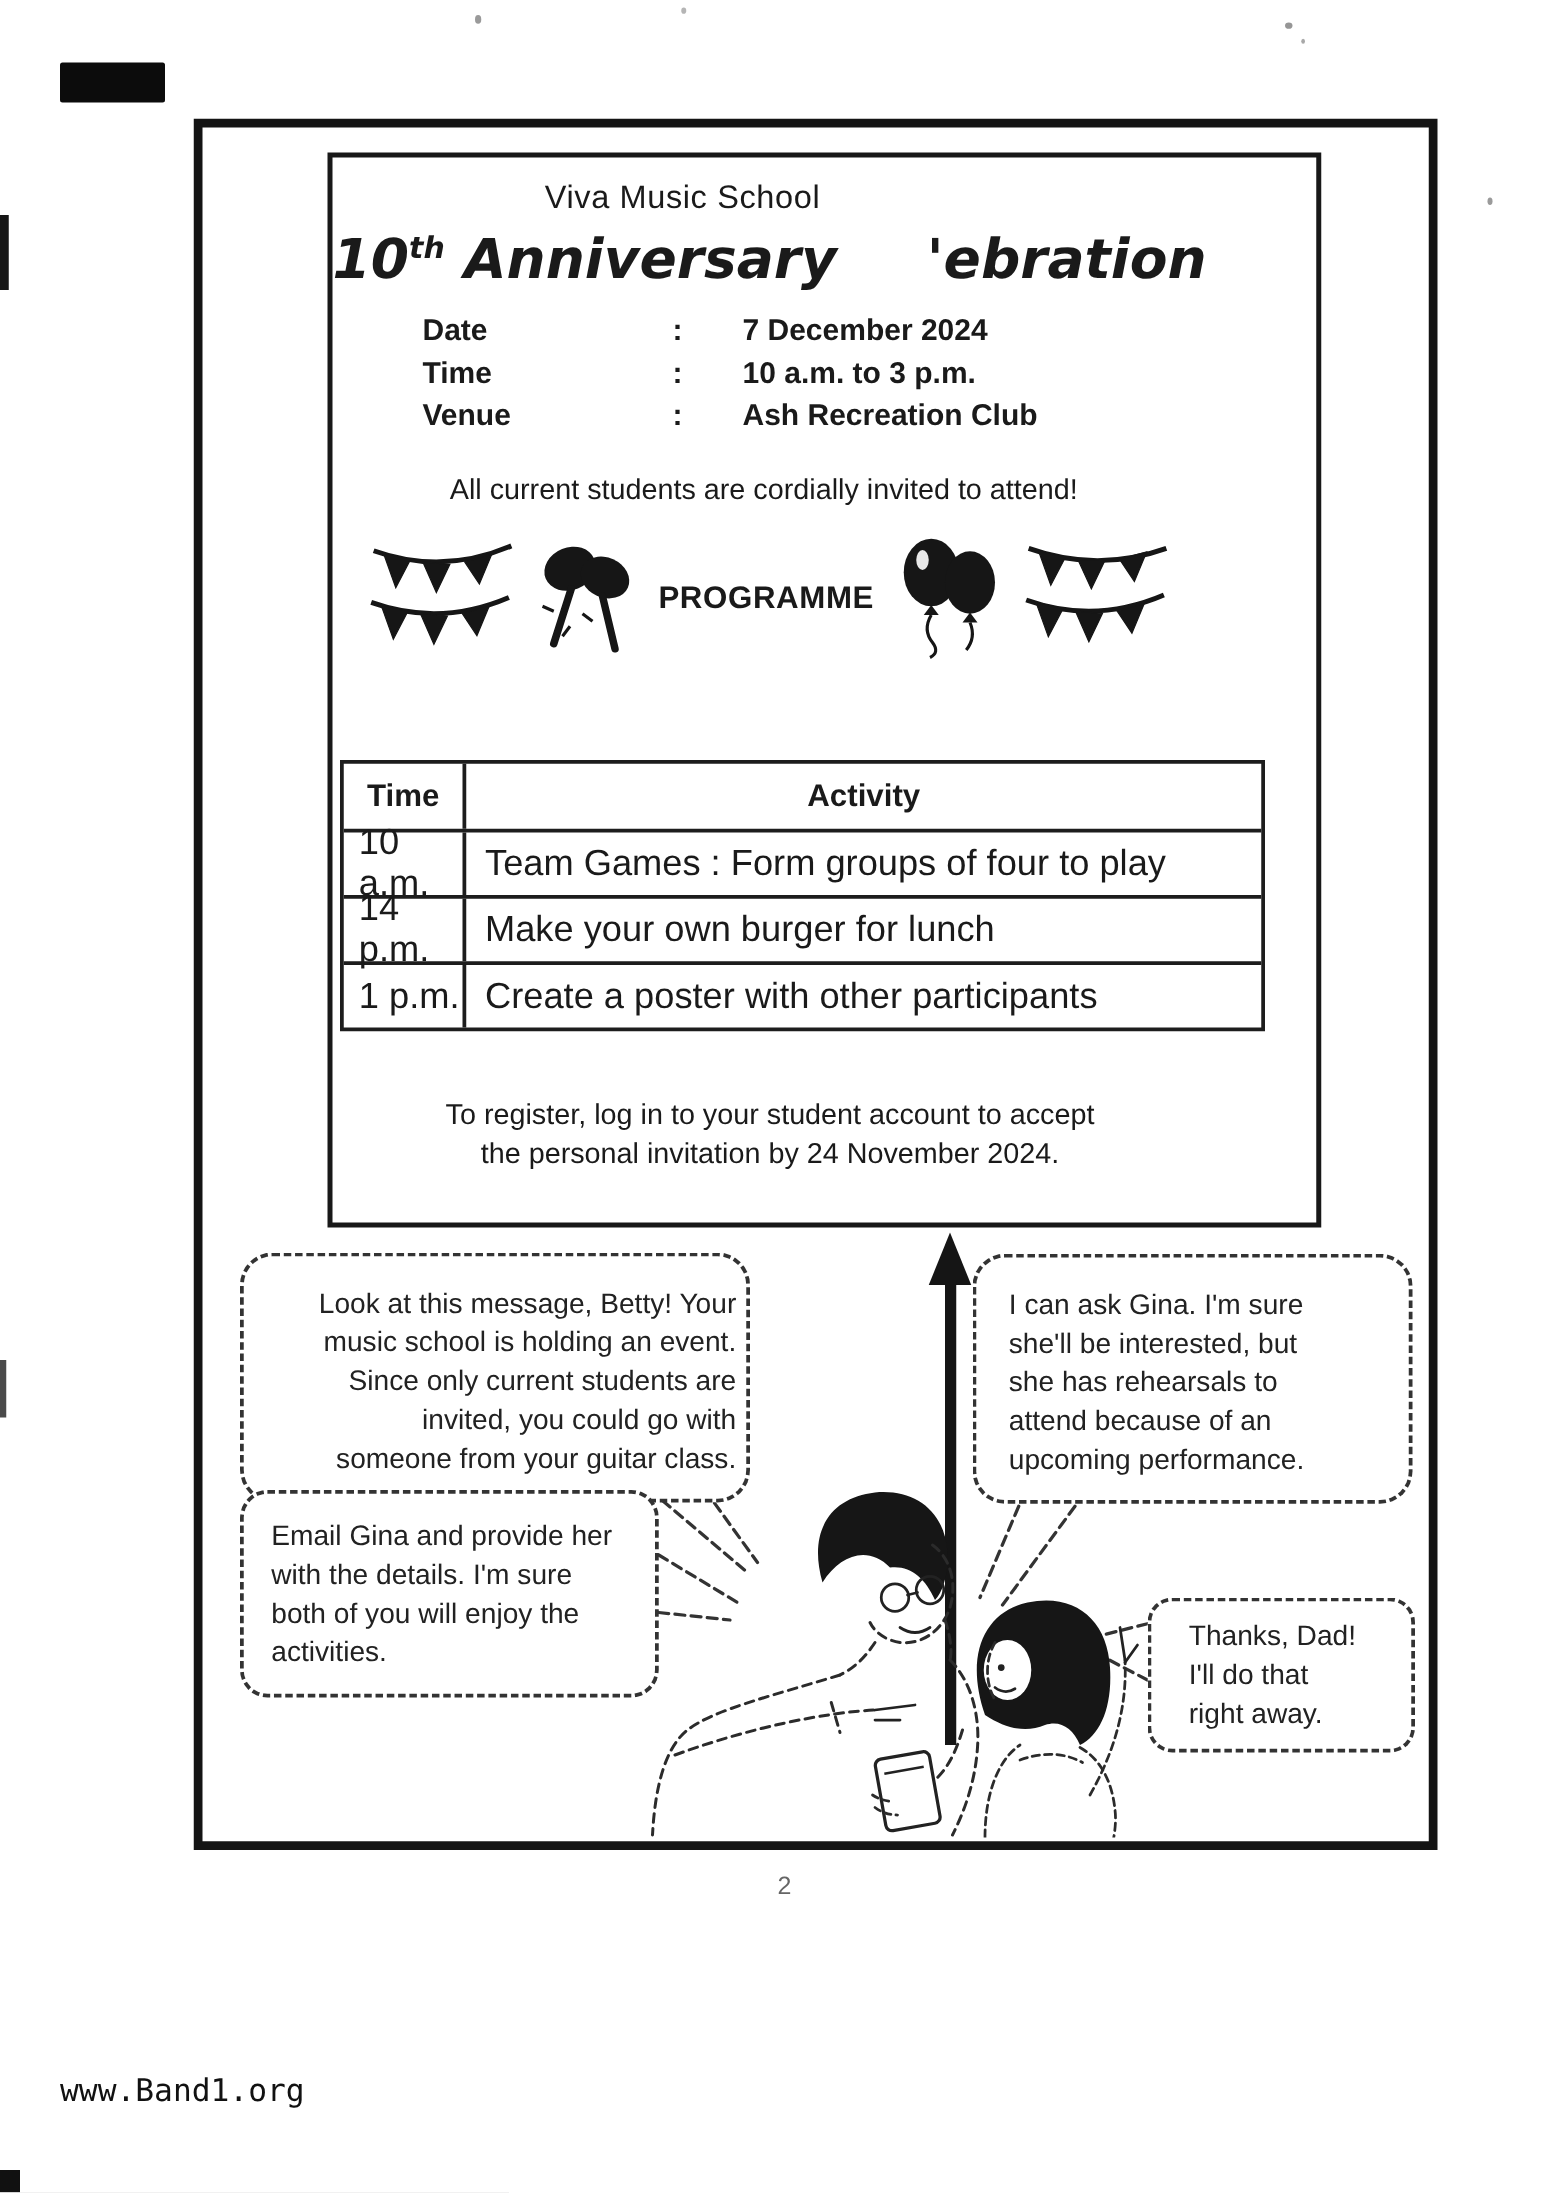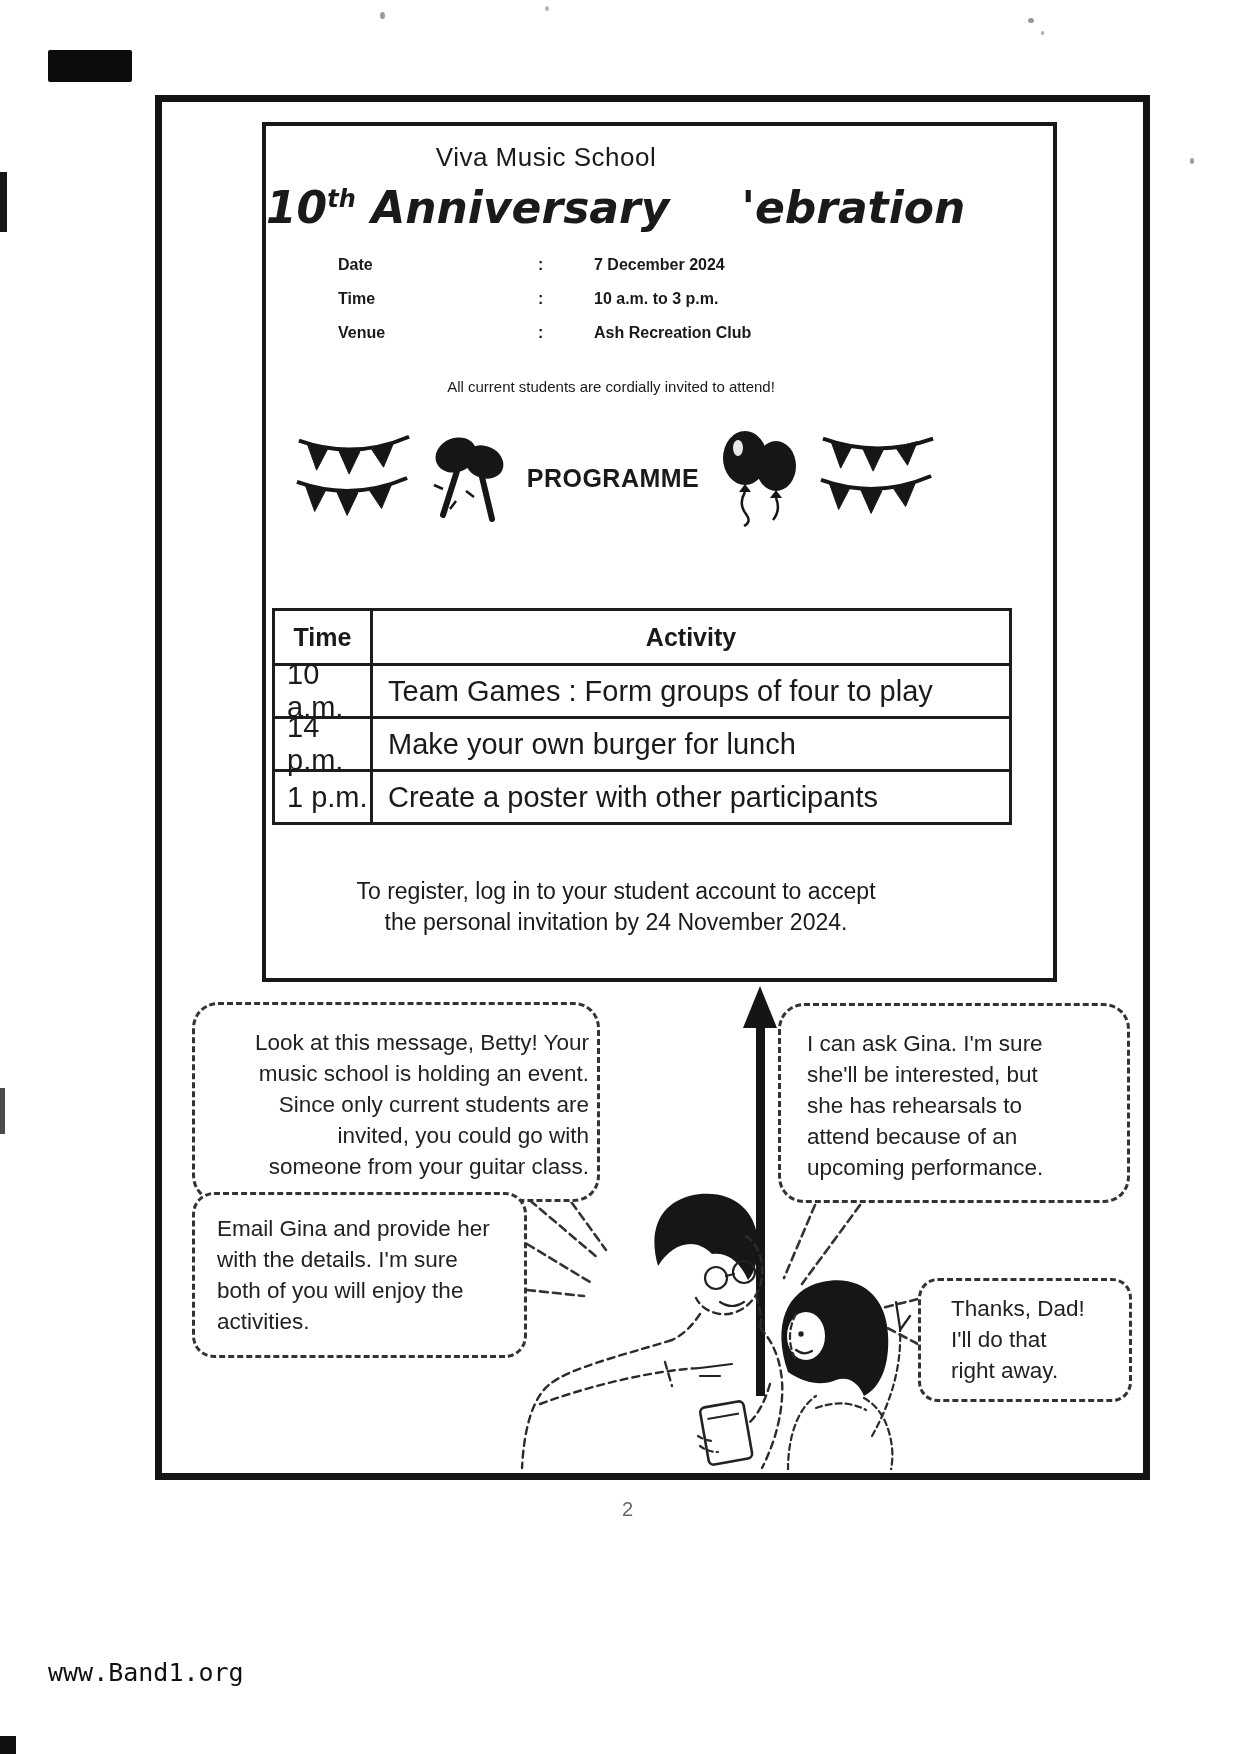--- a/index.html
+++ b/index.html
@@ -25,23 +25,23 @@
   
   .frame{position:absolute;left:155px;top:95px;width:995px;height:1385px;border:7px solid #141414;}
 
   
   .flyer{position:absolute;left:262px;top:122px;width:795px;height:860px;border:4px solid #181818;background:#fff;padding-left:28px;}
   .cx{position:absolute;left:0;text-align:center;}
   .school-name{top:16px;width:560px;font-size:26px;letter-spacing:.5px;}
   .flyer-title{top:56px;width:690px;font-family:"DejaVu Sans",sans-serif;font-style:italic;font-weight:bold;font-size:44px;white-space:nowrap;}
   .flyer-title sup{font-size:24px;vertical-align:super;}
   .title-gap{display:inline-block;width:72px;}
-  .details{position:absolute;left:72px;top:122px;font-size:16px;font-weight:bold;}
+  .details{position:absolute;left:72px;top:122px;font-size:24px;font-weight:bold;}
   .detail-row{display:grid;grid-template-columns:200px 56px auto;line-height:34px;}
-  .invite{top:252px;width:690px;font-size:15px;}
+  .invite{top:252px;width:690px;font-size:23px;}
 
   .decor-row{position:absolute;left:0;top:298px;width:700px;height:108px;display:flex;align-items:center;justify-content:center;gap:13px;}
   .programme-heading{font-size:25px;font-weight:bold;letter-spacing:.5px;margin:0 2px;}
 
   .ptable{position:absolute;left:6px;top:482px;width:740px;border:3px solid #1d1d1d;}
   .prow{display:grid;grid-template-columns:98px 1fr;}
   .pcell{border-right:3px solid #1d1d1d;display:flex;align-items:center;}
   .pcell:last-child{border-right:none;}
   .phead .pcell{justify-content:center;font-weight:bold;font-size:25px;height:52px;}
   .pbody .pcell{height:50px;font-size:29px;}

